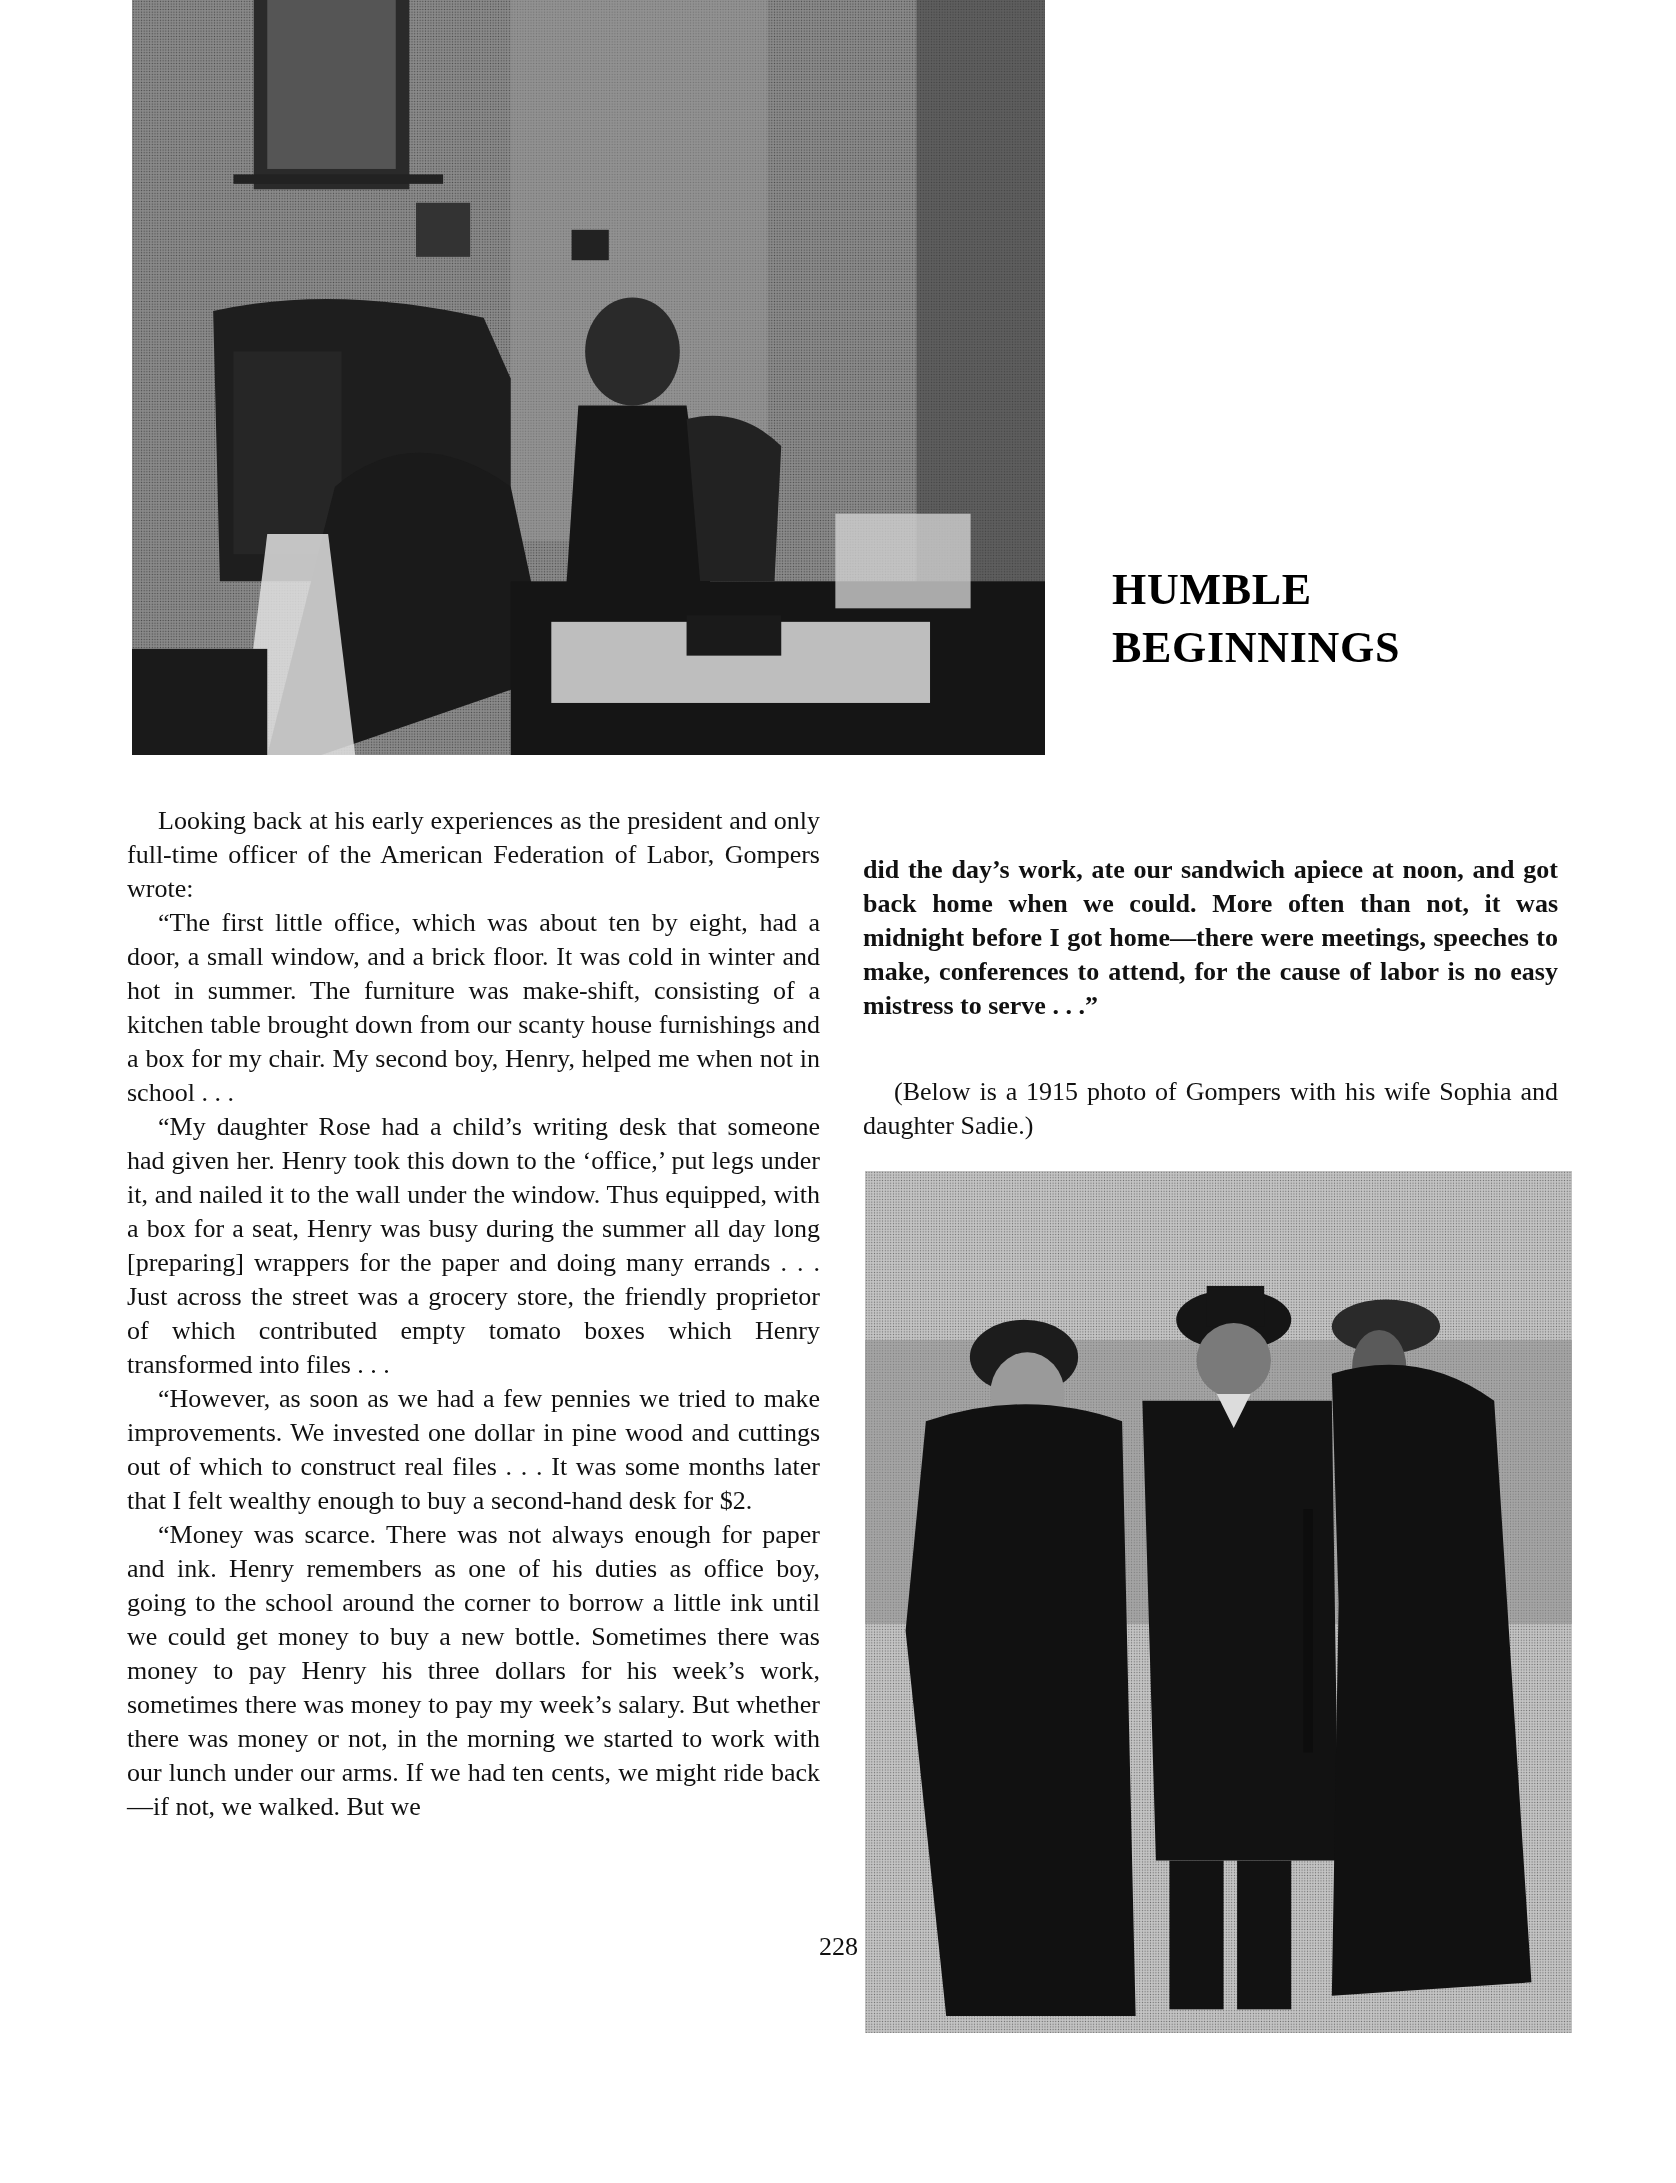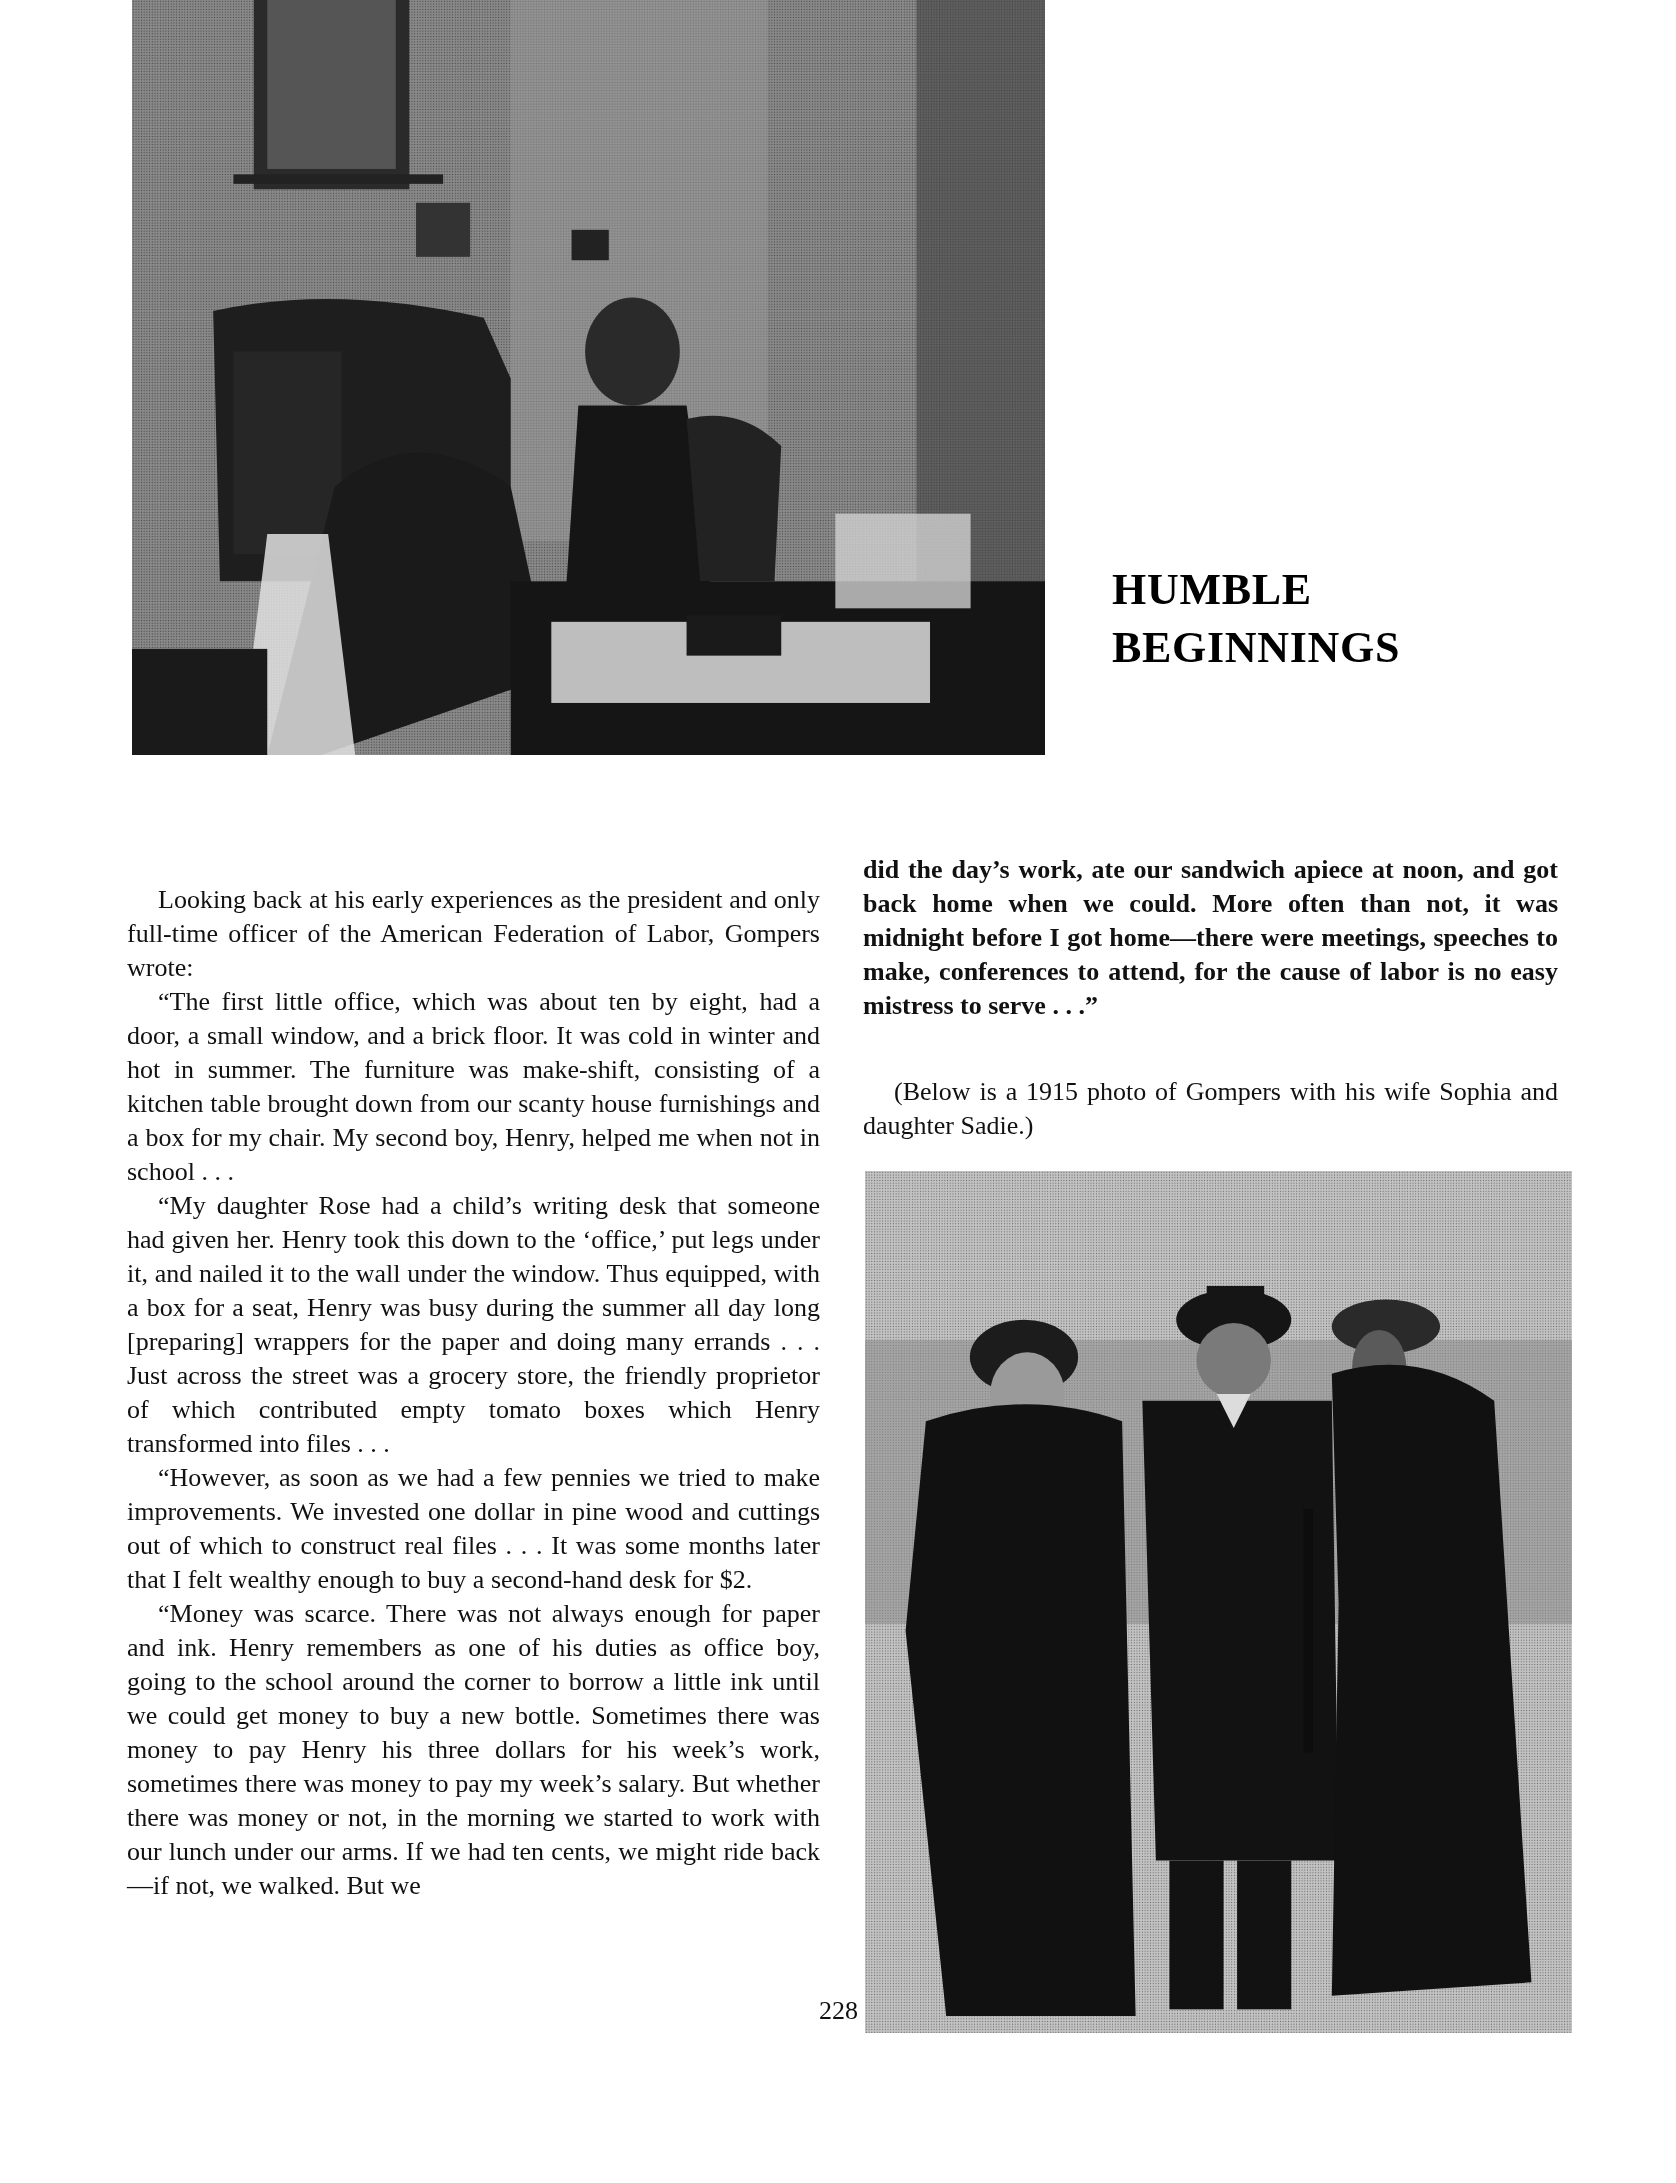--- a/index.html
+++ b/index.html
@@ -11,27 +11,27 @@
 
   #photo-top { left:132px; top:0px; width:913px; height:755px; }
   #photo-bottom { left:865px; top:1171px; width:707px; height:862px; }
 
   .heading { position:absolute; left:1112px; top:561px;
              font-family:"Liberation Serif",serif; font-weight:bold; font-size:44px;
              line-height:58px; color:#000; letter-spacing:0.7px; }
   .heading div { white-space:nowrap; }
 
   .col { position:absolute; font-size:26px; line-height:34px; text-align:justify; }
-  #col-left { left:127px; top:883px; width:693px; }
+  #col-left { left:127px; top:804px; width:693px; }
   #col-right { left:863px; top:853px; width:695px; }
   .col p { margin:0; text-indent:31px; }
   .col p.noindent { text-indent:0;font-weight:bold; }
   .col p.caption { margin-top:52px; }
 
-  .page-number { position:absolute; left:819px; top:1996px; font-size:26px; }
+  .page-number { position:absolute; left:819px; top:1932px; font-size:26px; }
 </style>
 </head>
 <body>
 
 <div id="photo-top" class="photo">
   <svg viewBox="0 0 1350 1117" preserveAspectRatio="none">
     <defs>
       <pattern id="ht1" width="4" height="4" patternUnits="userSpaceOnUse">
         <rect width="4" height="4" fill="#8a8a8a"></rect>
         <circle cx="2" cy="2" r="1" fill="#4a4a4a"></circle>

